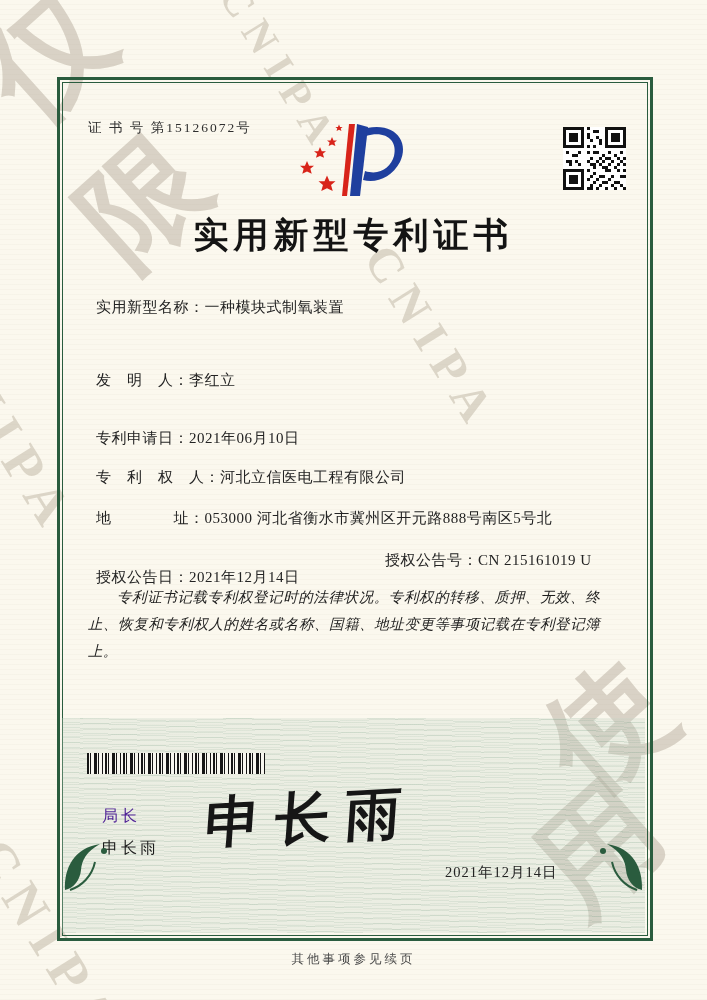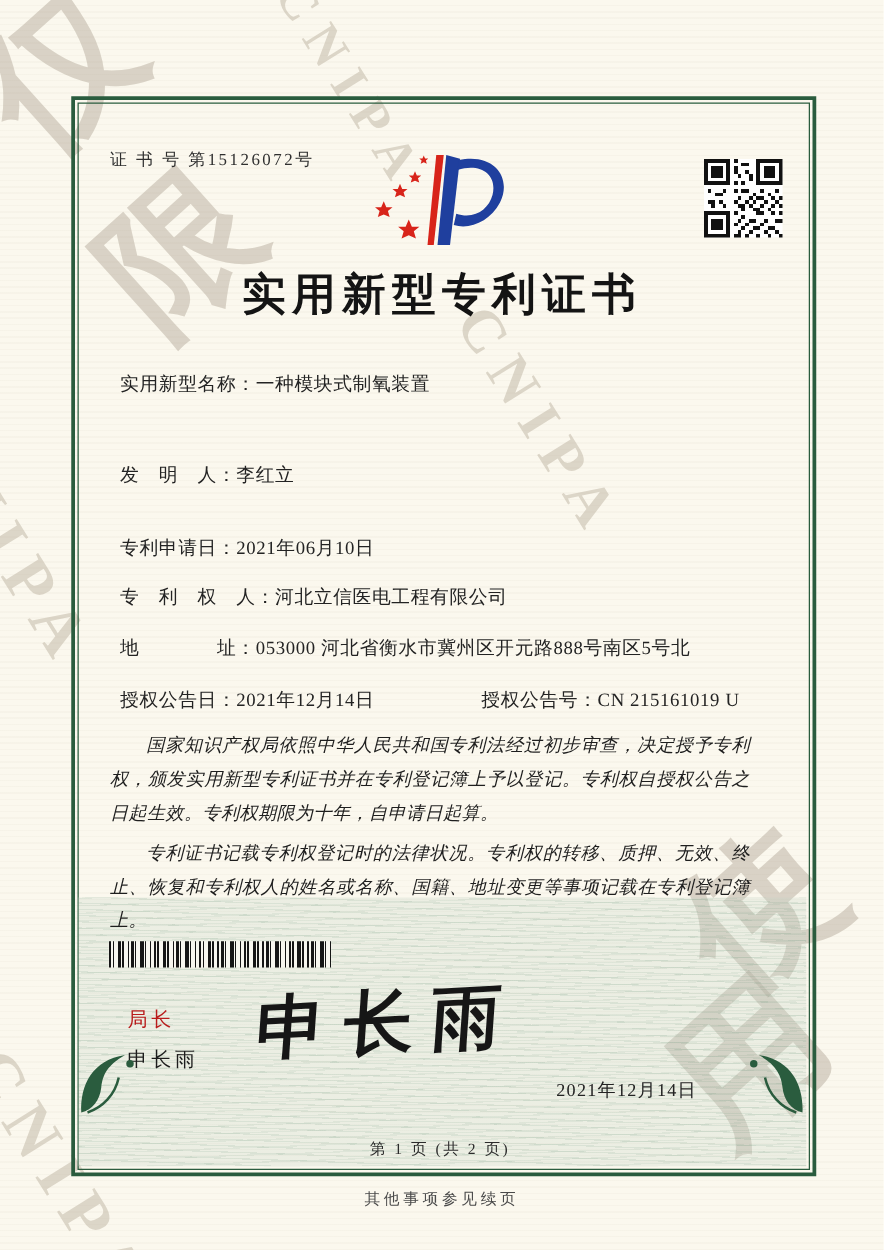--- a/index.html
+++ b/index.html
@@ -27,21 +27,21 @@
   .field{position:absolute;left:96px;font-size:15px;color:#232323;letter-spacing:0.5px;z-index:2;white-space:nowrap;}
   .flabel{white-space:pre;}
   .paras{position:absolute;left:88px;top:584px;width:512px;z-index:2;}
   .paras p{margin:0 0 5px 0;font-size:14.5px;line-height:27px;text-indent:2em;color:#1e1e1e;
     font-style:italic;text-align:justify;letter-spacing:0.3px;}
   .barcode{position:absolute;left:87px;top:753px;width:178px;height:21px;z-index:2;
     background:repeating-linear-gradient(90deg,
       #151515 0 2px,#f7f6ef 2px 3px,#151515 3px 4px,#f7f6ef 4px 7px,
       #151515 7px 10px,#f7f6ef 10px 11px,#151515 11px 12px,#f7f6ef 12px 15px,
       #151515 15px 16px,#f7f6ef 16px 18px);}
-  .signer-role{position:absolute;left:102px;top:806px;font-size:16px;color:#b91c1c;z-index:2;letter-spacing:3px;}
+  .signer-role{position:absolute;left:102px;top:806px;font-size:16px;color:#4c1d95;z-index:2;letter-spacing:3px;}
   .signer-name{position:absolute;left:102px;top:838px;font-size:16px;color:#1c1c1c;z-index:2;letter-spacing:3px;}
   .signature{position:absolute;left:205px;top:781px;font-size:56px;color:#161616;z-index:2;
     font-weight:bold;letter-spacing:14px;transform:rotate(-3deg) skewX(-7deg);white-space:nowrap;}
   .grant-date{position:absolute;left:445px;top:863px;font-size:14.5px;color:#232323;z-index:2;letter-spacing:1px;}
   .pageinfo{position:absolute;left:57px;width:590px;top:911px;text-align:center;font-size:12.5px;
     letter-spacing:2px;color:#2b2b2b;z-index:2;}
   .note{position:absolute;left:0;right:0;top:951px;text-align:center;font-size:12.5px;
     letter-spacing:3px;color:#4a4a4a;z-index:2;}
   .ornament{position:absolute;z-index:2;}
 </style>
@@ -109,29 +109,28 @@
   </div>
   <div class="field" style="top:429px;">
     <span class="flabel">专利申请日：</span><span class="fvalue">2021年06月10日</span>
   </div>
   <div class="field" style="top:468px;">
     <span class="flabel">专　利　权　人：</span><span class="fvalue">河北立信医电工程有限公司</span>
   </div>
   <div class="field" style="top:509px;text-align:right;">
     <span class="flabel">地　　　　址：</span><span class="fvalue">053000 河北省衡水市冀州区开元路888号南区5号北</span>
   </div>
-  <div class="field" style="top:551px;text-align:center;">
+  <div class="field" style="top:568px;text-align:center;">
     <span class="flabel">授权公告日：</span><span class="fvalue">2021年12月14日</span>
   </div>
   <div class="field" style="top:551px;left:385px;font-family:Liberation Serif, serif;">
     <span class="flabel">授权公告号：</span><span class="fvalue">CN 215161019 U</span>
   </div>
 
   <div class="paras">
-    <p>国家知识产权局依照中华人民共和国专利法经过初步审查，决定授予专利权，颁发实用新型专利证书并在专利登记簿上予以登记。专利权自授权公告之日起生效。专利权期限为十年，自申请日起算。</p>
     <p>专利证书记载专利权登记时的法律状况。专利权的转移、质押、无效、终止、恢复和专利权人的姓名或名称、国籍、地址变更等事项记载在专利登记簿上。</p>
   </div>
 
   <div class="barcode"></div>
 
   <div class="signer-role">局长</div>
   <div class="signer-name">申长雨</div>
   <div class="signature">申长雨</div>
   <div class="grant-date">2021年12月14日</div>
 
@@ -143,16 +142,15 @@
     </svg>
   </div>
   <div class="ornament" style="left:585px;top:838px;transform:scaleX(-1);">
     <svg width="60" height="55" viewBox="0 0 60 55">
       <path d="M3 52 C2 30 12 10 38 6 C24 14 20 22 19 32 C18 42 12 50 3 52 Z" fill="#2a5c3e"></path>
       <path d="M8 52 C20 48 30 38 33 24" stroke="#2a5c3e" fill="none" stroke-width="2"></path>
       <circle cx="42" cy="13" r="3" fill="#2a5c3e"></circle>
     </svg>
   </div>
 
-  <div class="pageinfo">第 1 页 (共 2 页)</div>
   <div class="note">其他事项参见续页</div>
 
 </div>
 
 </body></html>

